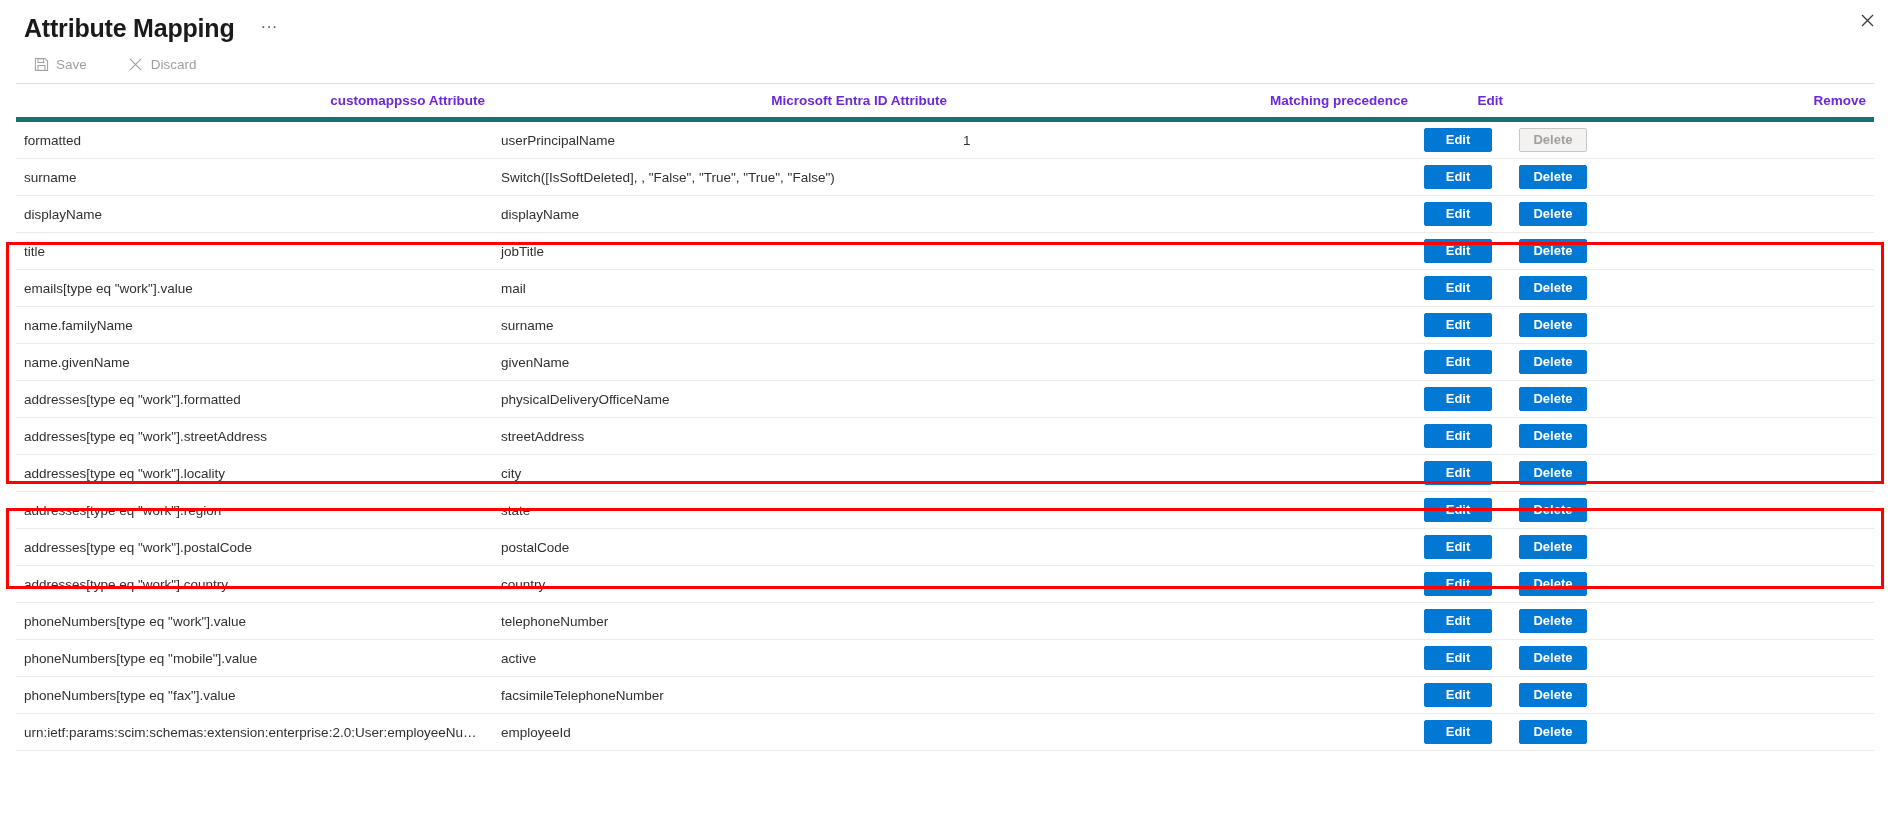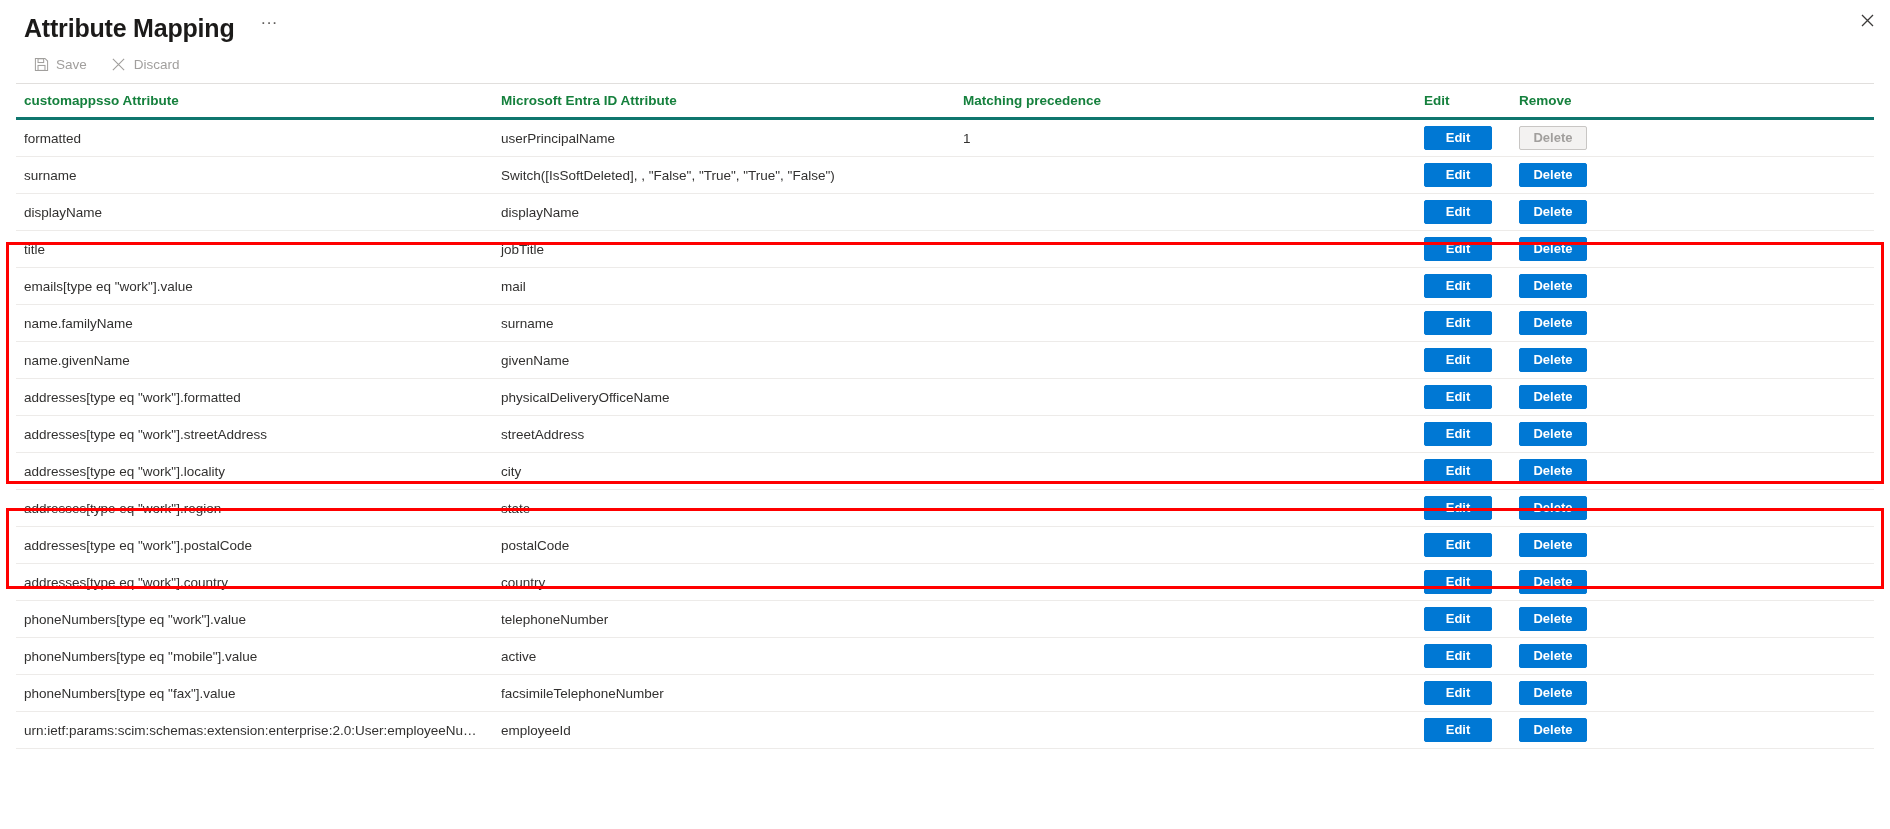--- a/index.html
+++ b/index.html
@@ -14,23 +14,23 @@
     position: relative;
     width: 1890px;
     height: 829px;
     background: #ffffff;
   }
 
   
   .header {
     position: relative;
     height: 45px;
-    padding: 16px 24px;
+    padding: 4px 24px;
     display: flex;
-    align-items: flex-start;
+    align-items: flex-end;
   }
   .page-title {
     font-size: 25px;
     font-weight: bold;
     color: #1b1a19;
     letter-spacing: -0.2px;
     line-height: 1;
   }
   .ellipsis-btn {
     margin-left: 20px;
@@ -54,21 +54,21 @@
     color: #3b3a39;
   }
   .close-btn svg { display: block; }
 
   
   .command-bar {
     height: 38px;
     display: flex;
     align-items: center;
     padding: 0 24px;
-    gap: 6px;
+    gap: 23px;
   }
   .cmd-item {
     display: flex;
     align-items: center;
     gap: 7px;
     padding: 4px 9px;
     font-size: 13.5px;
     color: #a19f9d;
     cursor: default;
     user-select: none;
@@ -87,26 +87,26 @@
     position: relative;
     margin: 0 16px 0 16px;
     border-top: 1px solid #e1dfdd;
   }
   table.mapping-table {
     width: 100%;
     border-collapse: collapse;
     table-layout: fixed;
   }
   table.mapping-table th {
-    text-align: left;
+    text-align: right;
     font-size: 13.5px;
     font-weight: bold;
-    color: #15803d;
+    color: #6d28d9;
     padding: 9px 8px 9px 8px;
-    border-bottom: 3px solid #0f766e;
+    border-bottom: 5px solid #0f766e;
     background: #ffffff;
     white-space: nowrap;
   }
   table.mapping-table td {
     font-size: 13.5px;
     color: #323130;
     padding: 6px 8px;
     border-bottom: 1px solid #edebe9;
     height: 26.6px;
     white-space: nowrap;

